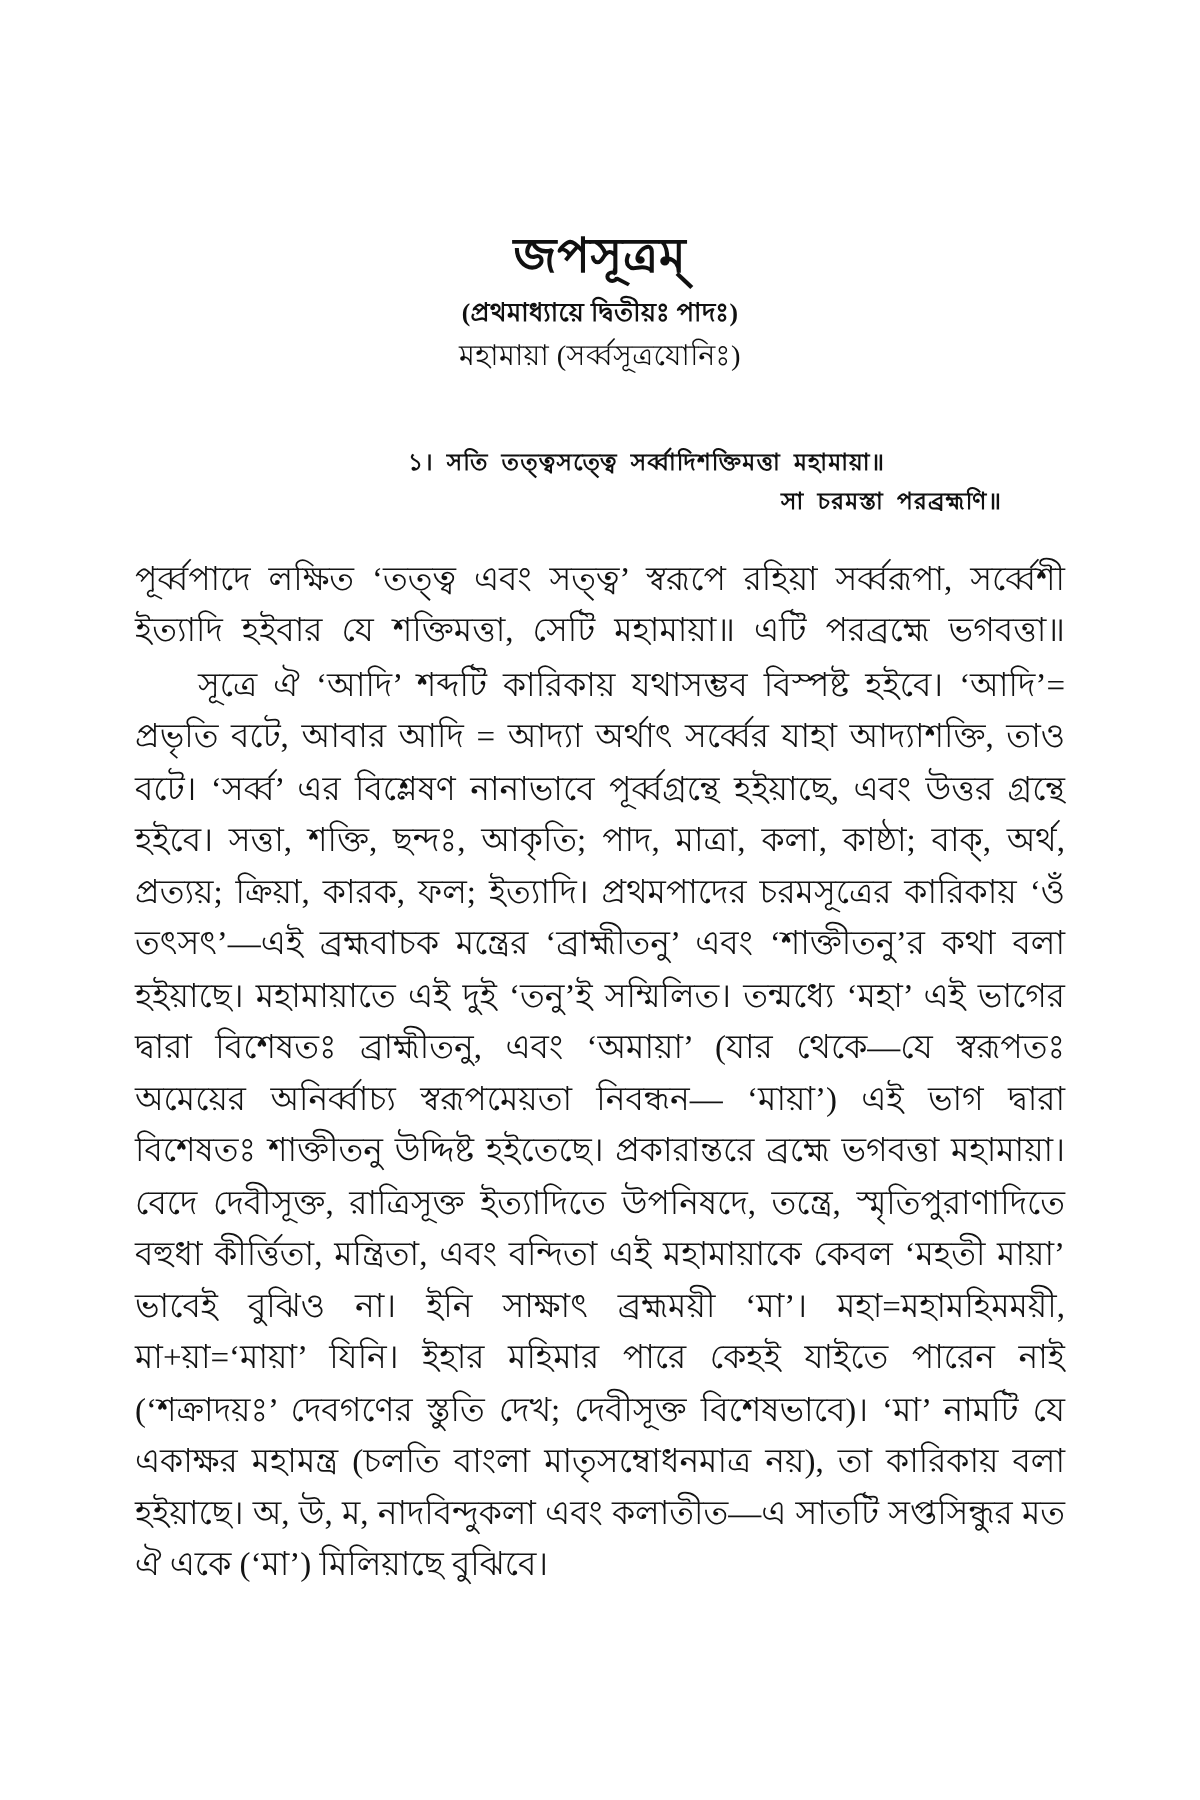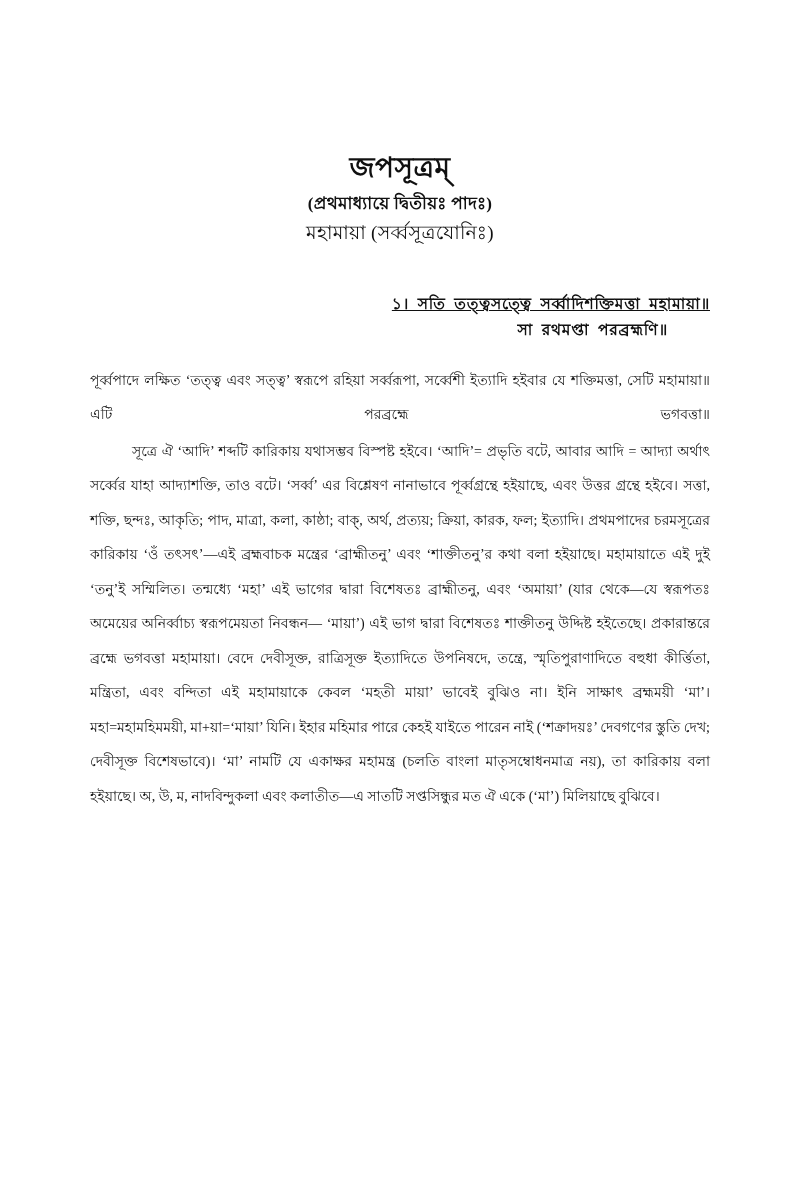--- a/index.html
+++ b/index.html
@@ -32,21 +32,21 @@
     top: 150px;
     width: 620px;
   }
 
   
   .title-block {
     text-align: center;
     margin: 0 0 46px 0;
   }
   .doc-title {
-    font-size: 28px;
+    font-size: 32px;
     font-weight: bold;
     letter-spacing: 0.5px;
     line-height: 1.25;
     margin: 0 0 8px 0;
     color: #101010;
   }
   .doc-subtitle-1 {
     font-size: 17px;
     font-weight: bold;
     line-height: 1.3;
@@ -65,37 +65,36 @@
 
   
   .sutra-block {
     margin: 0 0 22px 0;
     font-weight: bold;
     font-size: 15.5px;
     letter-spacing: 0.8px;
     color: #101010;
   }
   .sutra-line-1 {
-    text-align: right;
+    text-align: center;
     padding-left: 62px;
     line-height: 1.55;
     word-spacing: 4px;
-    text-decoration: underline;
   }
   .sutra-line-2 {
     text-align: right;
     padding-right: 42px;
     line-height: 1.55;
     word-spacing: 4px;
     margin-top: 2px;
   }
 
   
   .body-para {
-    font-size: 14px;
+    font-size: 22px;
     line-height: 34.5px;
     text-align: justify;
     text-justify: inter-word;
     margin: 0;
     color: #131313;
     hyphens: none;
   }
   .body-para + .body-para {
     margin-top: 2px;
   }
@@ -114,21 +113,21 @@
   <div class="content">
 
     <div class="title-block">
       <h1 class="doc-title">জপসূত্রম্</h1>
       <div class="doc-subtitle-1">(প্রথমাধ্যায়ে দ্বিতীয়ঃ পাদঃ)</div>
       <div class="doc-subtitle-2">মহামায়া  (সর্ব্বসূত্রযোনিঃ)</div>
     </div>
 
     <div class="sutra-block">
       <div class="sutra-line-1">১।  সতি  তত্ত্বসত্ত্বে  সর্ব্বাদিশক্তিমত্তা  মহামায়া॥</div>
-      <div class="sutra-line-2">সা  রথমপ্তা  পরব্রহ্মণি॥</div>
+      <div class="sutra-line-2">সা  চরমস্তা  পরব্রহ্মণি॥</div>
     </div>
 
     <p class="body-para justify-all">পূর্ব্বপাদে লক্ষিত ‘তত্ত্ব এবং সত্ত্ব’ স্বরূপে রহিয়া সর্ব্বরূপা, সর্ব্বেশী ইত্যাদি হইবার যে শক্তিমত্তা, সেটি মহামায়া॥ এটি পরব্রহ্মে ভগবত্তা॥</p>
 
     <p class="body-para para-indent">সূত্রে ঐ ‘আদি’ শব্দটি কারিকায় যথাসম্ভব বিস্পষ্ট হইবে। ‘আদি’= প্রভৃতি বটে, আবার আদি = আদ্যা অর্থাৎ সর্ব্বের যাহা আদ্যাশক্তি, তাও বটে। ‘সর্ব্ব’ এর বিশ্লেষণ নানাভাবে পূর্ব্বগ্রন্থে হইয়াছে, এবং উত্তর গ্রন্থে হইবে। সত্তা, শক্তি, ছন্দঃ, আকৃতি; পাদ, মাত্রা, কলা, কাষ্ঠা; বাক্, অর্থ, প্রত্যয়; ক্রিয়া, কারক, ফল; ইত্যাদি। প্রথমপাদের চরমসূত্রের কারিকায় ‘ওঁ তৎসৎ’—এই ব্রহ্মবাচক মন্ত্রের ‘ব্রাহ্মীতনু’ এবং ‘শাক্তীতনু’র কথা বলা হইয়াছে। মহামায়াতে এই দুই ‘তনু’ই সম্মিলিত। তন্মধ্যে ‘মহা’ এই ভাগের দ্বারা বিশেষতঃ ব্রাহ্মীতনু, এবং ‘অমায়া’ (যার থেকে—যে স্বরূপতঃ অমেয়ের অনির্ব্বাচ্য স্বরূপমেয়তা নিবন্ধন— ‘মায়া’) এই ভাগ দ্বারা বিশেষতঃ শাক্তীতনু উদ্দিষ্ট হইতেছে। প্রকারান্তরে ব্রহ্মে ভগবত্তা মহামায়া। বেদে দেবীসূক্ত, রাত্রিসূক্ত ইত্যাদিতে উপনিষদে, তন্ত্রে, স্মৃতিপুরাণাদিতে বহুধা কীর্ত্তিতা, মন্ত্রিতা, এবং বন্দিতা এই মহামায়াকে কেবল ‘মহতী মায়া’ ভাবেই বুঝিও না। ইনি সাক্ষাৎ ব্রহ্মময়ী ‘মা’। মহা=মহামহিমময়ী, মা+য়া=‘মায়া’ যিনি। ইহার মহিমার পারে কেহই যাইতে পারেন নাই (‘শক্রাদয়ঃ’ দেবগণের স্তুতি দেখ; দেবীসূক্ত বিশেষভাবে)। ‘মা’ নামটি যে একাক্ষর মহামন্ত্র (চলতি বাংলা মাতৃসম্বোধনমাত্র নয়), তা কারিকায় বলা হইয়াছে। অ, উ, ম, নাদবিন্দুকলা এবং কলাতীত—এ সাতটি সপ্তসিন্ধুর মত ঐ একে (‘মা’) মিলিয়াছে বুঝিবে।</p>
 
   </div>
 </div>
 
 </body></html>

